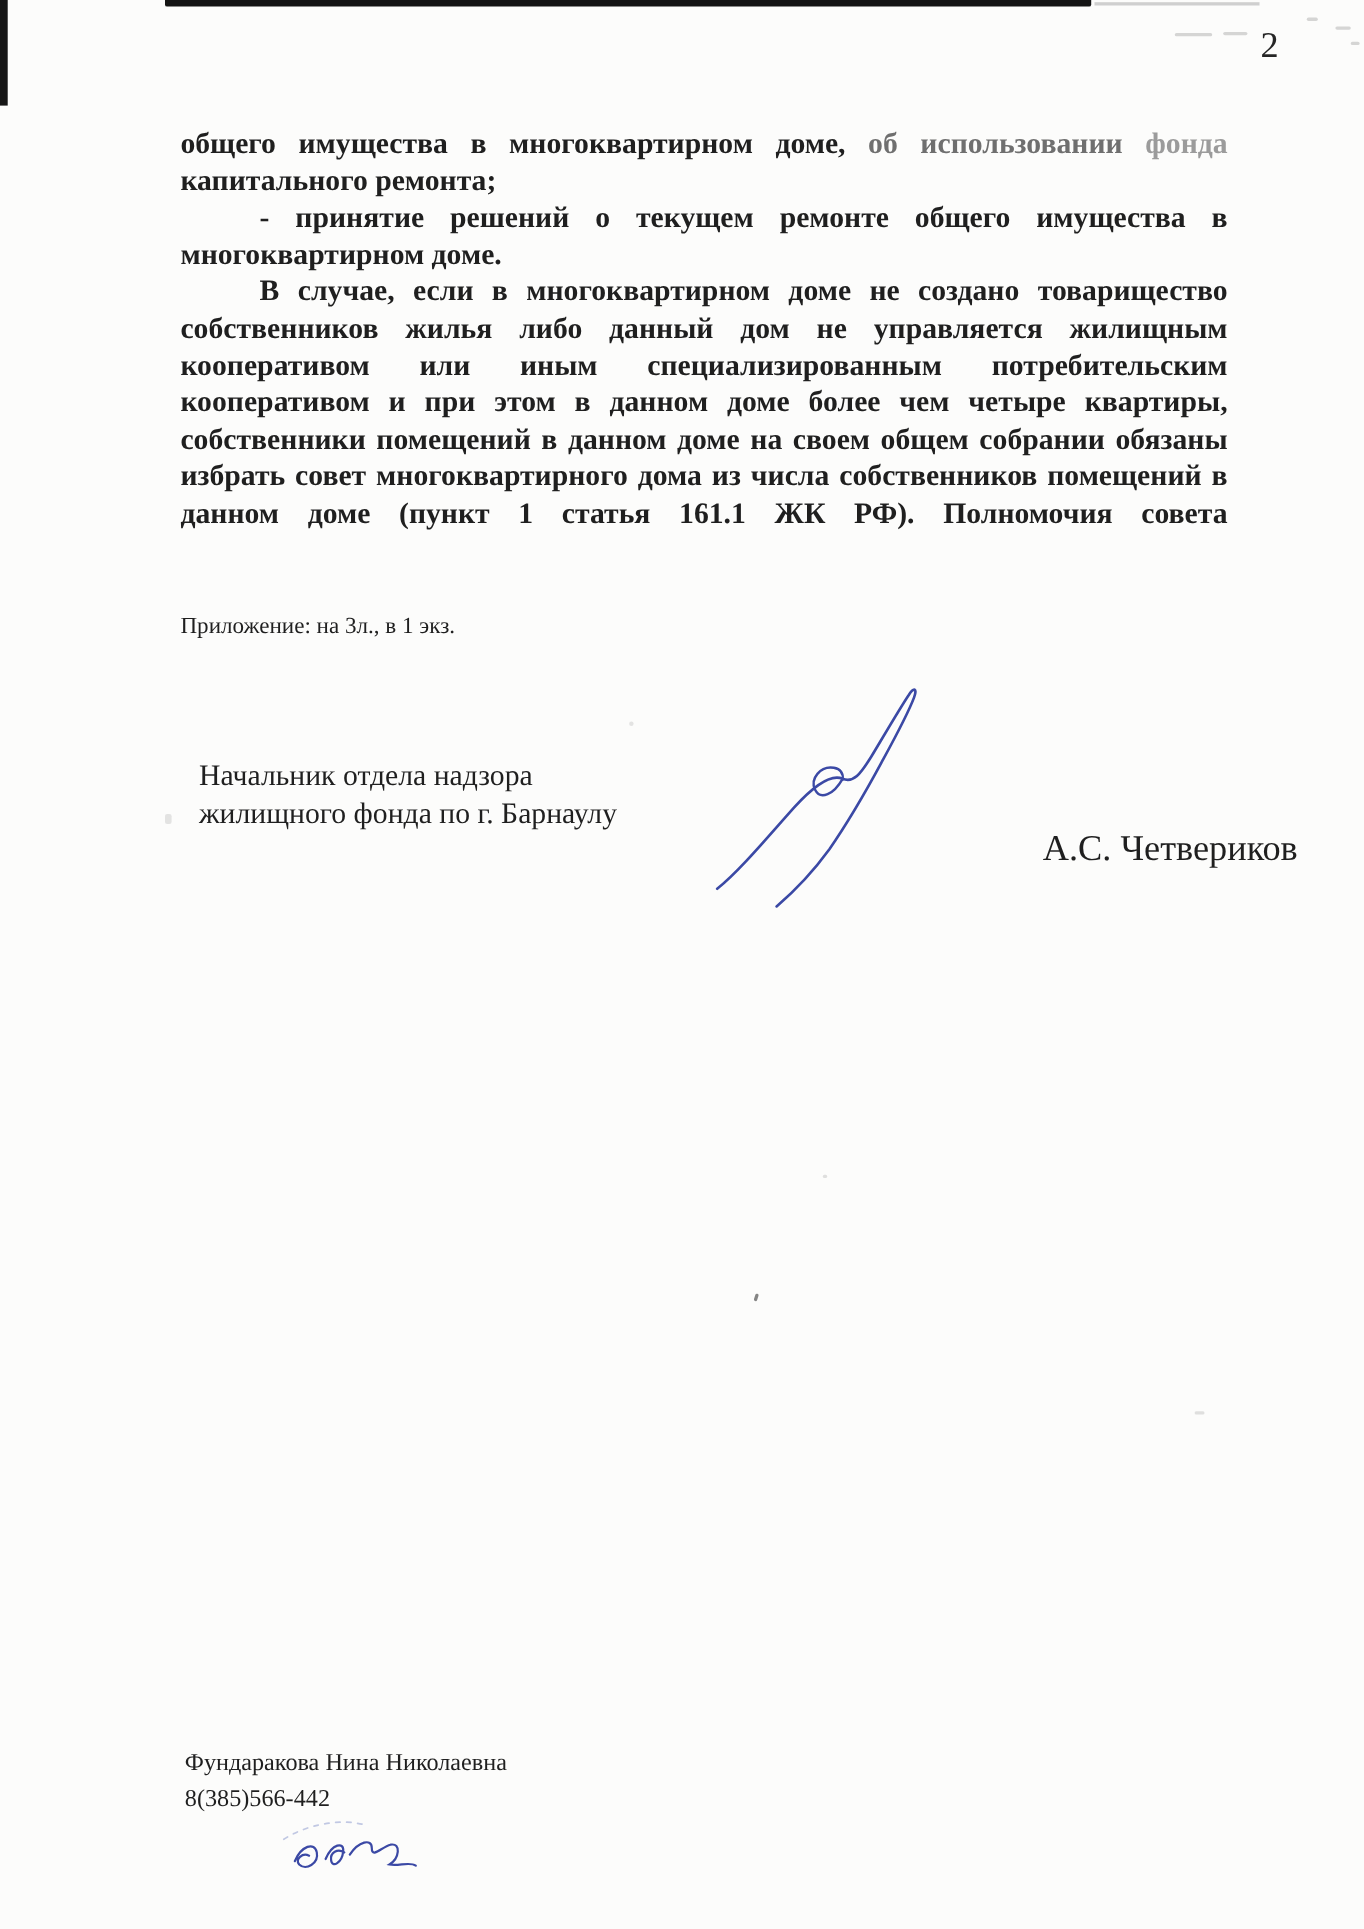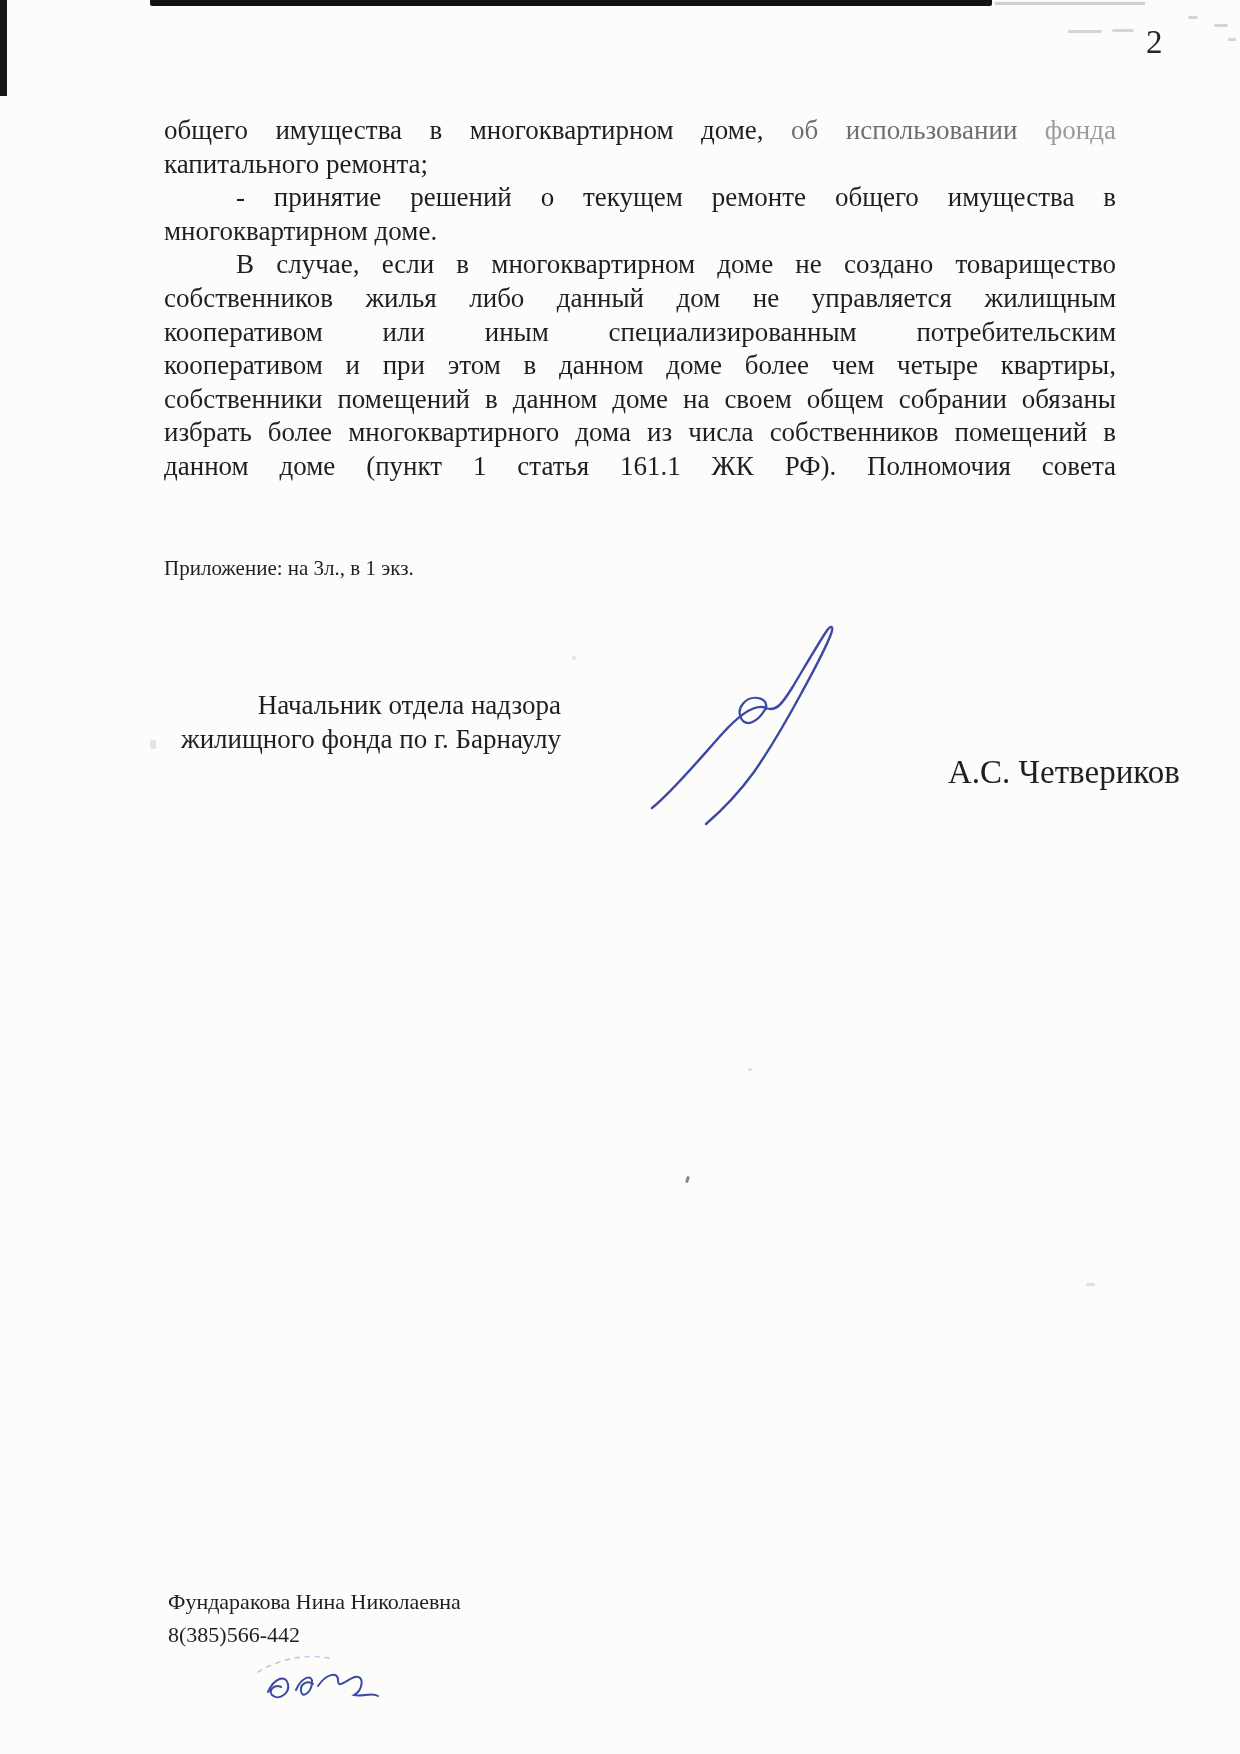--- a/index.html
+++ b/index.html
@@ -27,30 +27,30 @@
   .sp7 { left: 1086px; top: 1283px; width: 9px; height: 3px; opacity: .4; }
   .sp8 { left: 748px; top: 1068px; width: 4px; height: 3px; opacity: .4; }
   .sp9 { left: 150px; top: 740px; width: 6px; height: 9px; background: #d2d2d2; opacity: .6; }
   .sp10 { left: 572px; top: 656px; width: 4px; height: 4px; opacity: .35; }
 
   
   .page-number { position: absolute; left: 1146px; top: 24px; font-size: 33px; color: #262626; }
 
   
   .body-text { position: absolute; left: 164px; top: 114px; width: 952px; font-size: 27px; line-height: 33.6px; }
-  .line { text-align: justify; text-align-last: justify; white-space: normal; }
+  .line { text-align: justify; text-align-last: justify; white-space: normal; font-weight: bold; }
   .line.end { text-align: center; text-align-last: left; }
   .line.ind { padding-left: 72px; }
   .fade1 { color: #6f6f6f; }
   .fade2 { color: #9b9b9b; }
 
   .attachment { position: absolute; left: 164px; top: 556px; font-size: 21px; }
 
   
-  .sig-block { position: absolute; left: 181px; top: 688px; font-size: 27px; line-height: 34px; text-align: right; }
+  .sig-block { position: absolute; left: 181px; top: 688px; font-size: 27px; line-height: 34px; }
   .sig-name { position: absolute; left: 948px; top: 754px; font-size: 33px; }
   .signature-svg { position: absolute; left: 642px; top: 612px; }
   .scribble-svg { position: absolute; left: 250px; top: 1650px; }
 
   
   .footer { position: absolute; left: 168px; top: 1585px; font-size: 22px; line-height: 33px; }
 </style>
 </head>
 <body>
 
@@ -75,21 +75,21 @@
   <div class="body-text">
     <div class="line"><span>общего имущества в многоквартирном доме,</span> <span class="fade1">об использовании</span> <span class="fade2">фонда</span></div>
     <div class="line end">капитального ремонта;</div>
     <div class="line ind">- принятие решений о текущем ремонте общего имущества в</div>
     <div class="line end">многоквартирном доме.</div>
     <div class="line ind">В случае, если в многоквартирном доме не создано товарищество</div>
     <div class="line">собственников жилья либо данный дом не управляется жилищным</div>
     <div class="line">кооперативом или иным специализированным потребительским</div>
     <div class="line">кооперативом и при этом в данном доме более чем четыре квартиры,</div>
     <div class="line">собственники помещений в данном доме на своем общем собрании обязаны</div>
-    <div class="line">избрать более многоквартирного дома из числа собственников помещений в</div>
+    <div class="line">избрать совет многоквартирного дома из числа собственников помещений в</div>
     <div class="line">данном доме (пункт 1 статья 161.1 ЖК РФ). Полномочия совета</div>
   </div>
 
   <div class="attachment">Приложение: на 3л., в 1 экз.</div>
 
   <div class="sig-block">
     <div>Начальник отдела надзора</div>
     <div>жилищного фонда по г. Барнаулу</div>
   </div>
 

